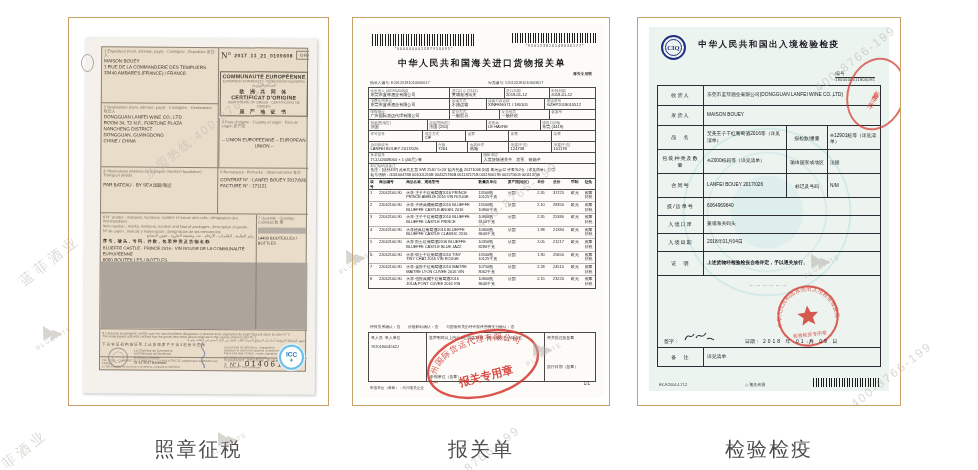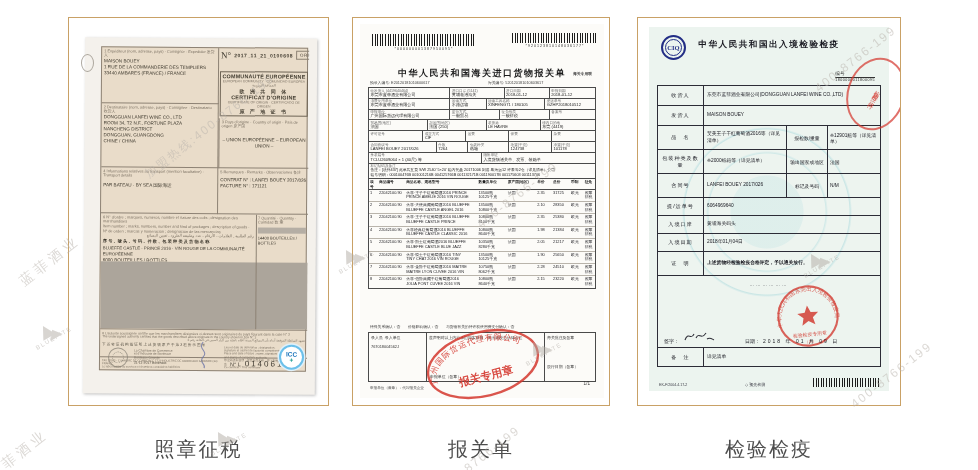--- a/index.html
+++ b/index.html
@@ -270,21 +270,21 @@
   </div>
 
   <div class="panel" id="p2">
     <div class="paper2">
 
       <div class="bc" style="position:absolute;left:12px;top:10px;width:104px;height:12px"></div>
       <div class="bcnum" style="position:absolute;left:12px;top:23px;width:104px">*000000001387950095*</div>
       <div class="bc" style="position:absolute;left:152px;top:9px;width:86px;height:10px"></div>
       <div class="bcnum" style="position:absolute;left:152px;top:20px;width:86px">*920123810148036177*</div>
 
-      <div class="cd-title" style="position:absolute;left:0;right:0;top:43px">中华人民共和国海关进口货物报关单</div>
+      <div class="cd-title" style="position:absolute;left:0;right:0;top:33px">中华人民共和国海关进口货物报关单</div>
       <div class="tiny" style="position:absolute;right:12px;top:47px;font-weight:bold">海关专用联</div>
       <div class="tiny" style="position:absolute;left:10px;top:56px">
         <span>预录入编号:</span>
         <span>E20120181010600617</span>
       </div>
       <div class="tiny" style="position:absolute;left:128px;top:56px">
         <span>海关编号:</span>
         <span>520120181010603617</span>
       </div>
 

